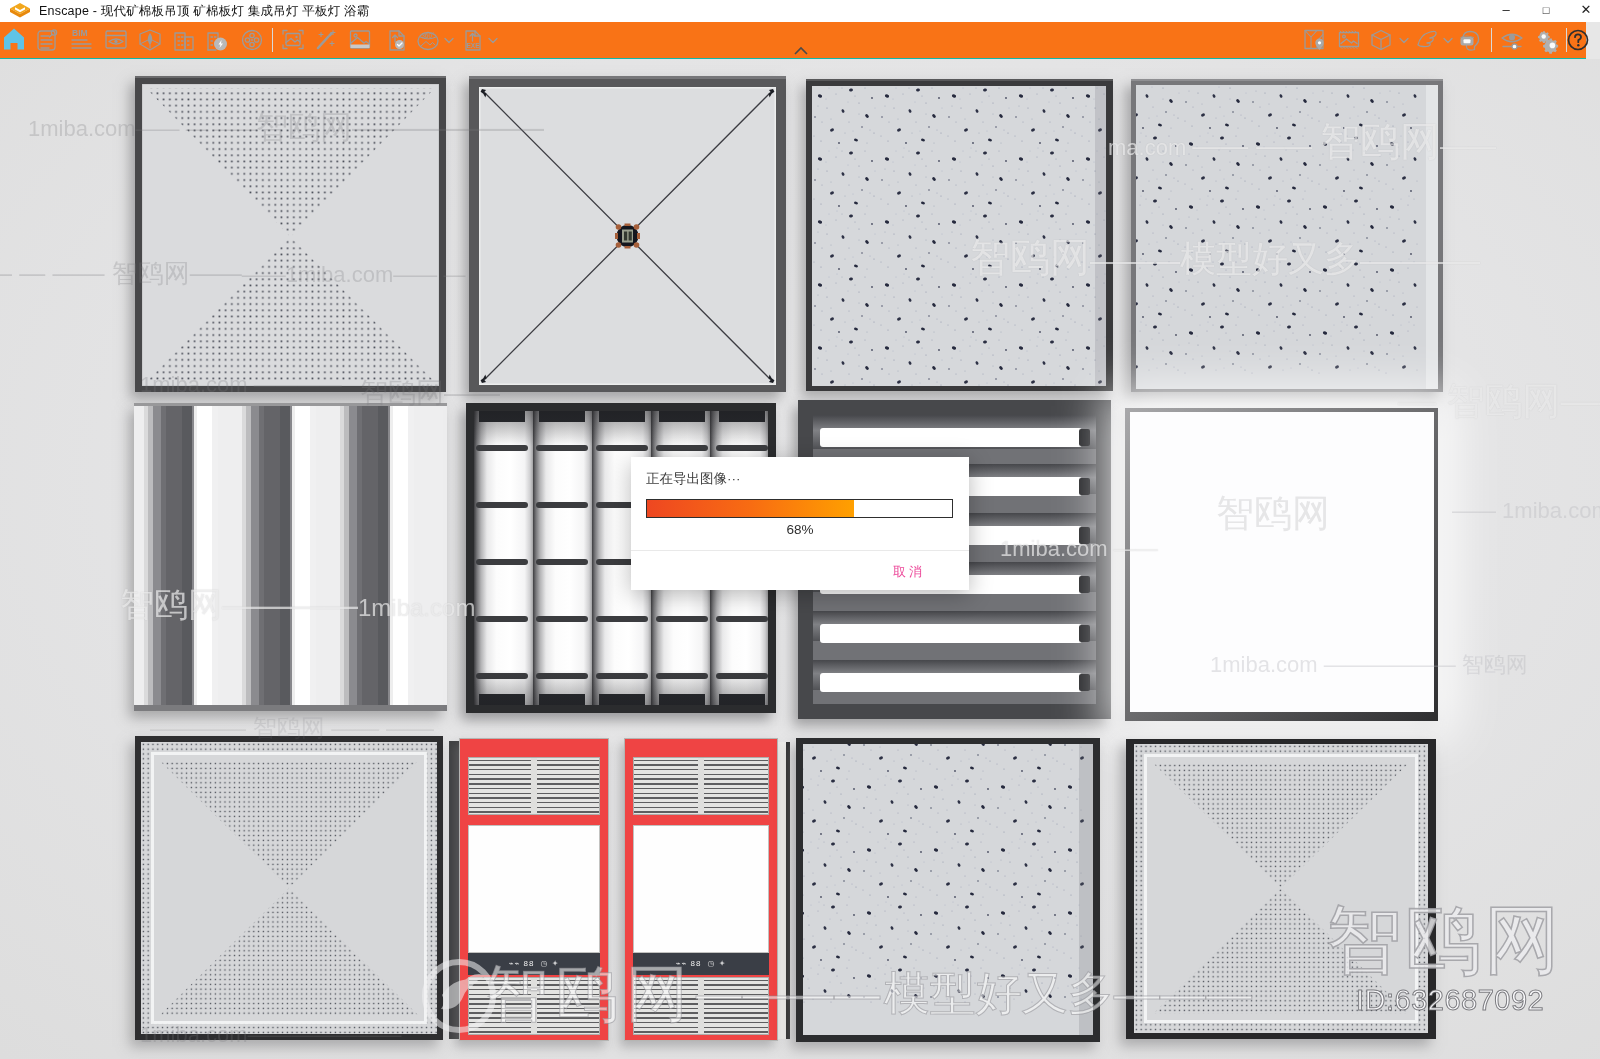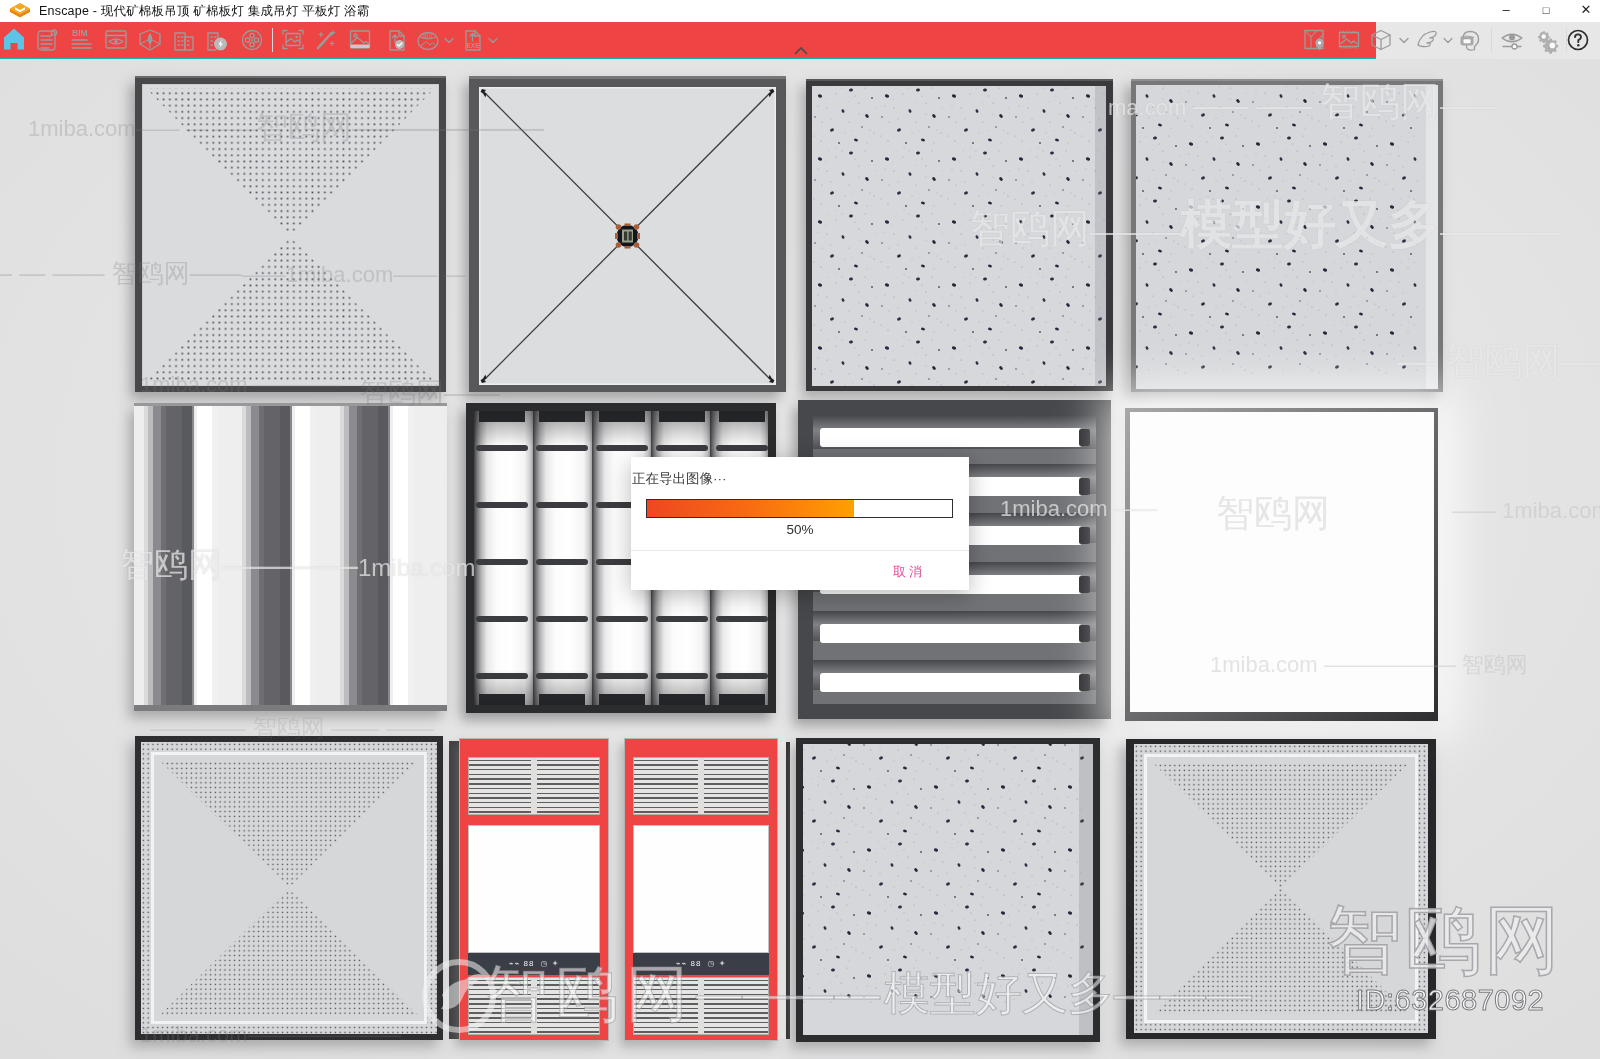--- a/index.html
+++ b/index.html
@@ -3,49 +3,49 @@
 <meta charset="utf-8">
 <style>
   html,body{margin:0;padding:0;}
   body{width:1600px;height:1059px;overflow:hidden;font-family:"Liberation Sans",sans-serif;background:#e7e7e7;position:relative;}
   .abs{position:absolute;}
   
   #titlebar{position:absolute;left:0;top:0;width:1600px;height:22px;background:#ffffff;}
   #titletext{position:absolute;left:39px;top:3px;font-size:12.5px;color:#111;letter-spacing:0.2px;}
   .winbtn{position:absolute;top:0;width:40px;height:22px;color:#222;text-align:center;font-size:13px;line-height:20px;}
   
-  #toolbar{position:absolute;left:0;top:22px;width:1376px;height:36px;background:#ef4444;border-bottom:2px solid #14b8a6;}
+  #toolbar{position:absolute;left:0;top:22px;width:1586px;height:36px;background:#f97316;border-bottom:2px solid #14b8a6;}
   .tbsep{position:absolute;top:28px;width:1px;height:24px;background:#d9d9d9;}
   
   #viewport{position:absolute;left:0;top:59px;width:1600px;height:1000px;overflow:hidden;
     background:radial-gradient(ellipse 1200px 800px at 52% 42%, #e9e9ea 0%, #e4e4e5 55%, #dddddd 100%);}
   .tile{position:absolute;box-sizing:border-box;}
   
   .bh{background:#ef4444;border:1px solid #b5b5b3;box-shadow:-4px 6px 10px rgba(120,120,122,0.45);}
   .bhgr{position:absolute;left:8px;right:8px;height:56px;border:1px solid #aeaeac;background:
     linear-gradient(90deg, transparent 0 48%, #dfdfdd 48% 52%, transparent 52%),
     repeating-linear-gradient(180deg,#e4e4e2 0 1.6px,#5e5e60 1.6px 3.1px,#e4e4e2 3.1px 4.7px);}
   .bhpanel{position:absolute;left:8px;right:8px;top:86px;height:126px;background:#fefefe;border:1px solid #c2c2c0;}
   .bhctrl{position:absolute;left:8px;right:8px;top:214px;height:22px;background:#3a3e46;color:#f0f0f0;
     font-size:8px;line-height:22px;text-align:center;letter-spacing:1px;}
   .bhdisp{margin-right:6px;}
   .bhico{opacity:0.8;}
   
   #dlg{position:absolute;left:631px;top:457px;width:338px;height:133px;background:#ffffff;
     box-shadow:0 5px 22px rgba(0,0,0,0.28);}
-  #dlgtitle{position:absolute;left:1px;top:13px;font-size:13.5px;color:#3c3c3c;}
+  #dlgtitle{position:absolute;left:15px;top:13px;font-size:13.5px;color:#3c3c3c;}
   #dlgbar{position:absolute;left:15px;top:42px;width:307px;height:19px;border:1px solid #2e2e2e;box-sizing:border-box;background:#fff;}
   #dlgfill{width:68%;height:100%;background:linear-gradient(90deg,#ee4721,#f86c12,#ffa000);}
   #dlgpct{position:absolute;left:0;top:65px;width:338px;text-align:center;font-size:13.5px;color:#2f2f2f;}
   #dlgsep{position:absolute;left:0;top:93px;width:338px;height:1px;background:#e9e9e9;}
   #dlgcancel{position:absolute;right:44px;top:106px;font-size:13px;color:#ec4899;letter-spacing:3px;}
   
   .wm{position:absolute;white-space:nowrap;font-family:"Liberation Sans",sans-serif;}
   .wmg{color:rgba(118,118,124,0.26);}
-  .wmw{color:rgba(255,255,255,0.60);text-shadow:0 0 1px rgba(125,125,130,0.35);}
+  .wmw{color:rgba(255,255,255,0.60);text-shadow:0 0 1px rgba(125,125,130,0.35);margin-top:40px;}
   .wmbig{color:rgba(255,255,255,0.55);-webkit-text-stroke:1px rgba(140,140,145,0.55);}
   .wmhuge{font-size:76px;color:rgba(235,235,238,0.82);
     -webkit-text-stroke:1.5px rgba(158,158,162,0.85);letter-spacing:3px;}
   .wmid{font-size:29px;color:rgba(250,250,252,0.95);-webkit-text-stroke:1px rgba(95,95,100,0.8);letter-spacing:0.5px;}
 </style>
 </head>
 <body>
 
 <div id="titlebar">
   <svg class="abs" style="left:10px;top:3px" width="20" height="17" viewBox="0 0 20 17">
@@ -508,21 +508,21 @@
     <path d="M19,19 H275 L147,144 Z" fill="url(#pd5)"></path>
     <path d="M19,270 H275 L147,144 Z" fill="url(#pd5)"></path>
   </svg>
 </div>
 </div>
 <div id="watermarks">
   <div class="wm wmg" style="left:-40px;top:256px;font-size:26px;">——&nbsp;—&nbsp;——&nbsp;智鸥网——<span style="font-size:22px">——1miba.com——&nbsp;—</span></div>
   <div class="wm wmg" style="left:28px;top:116px;font-size:22px;">1miba.com—­—&nbsp;—&nbsp;——</div>
   <div class="wm wmg" style="left:256px;top:106px;font-size:32px;">智鸥网——————</div>
   <div class="wm wmw" style="left:1108px;top:74px;"><span style="font-size:22px;">m­a.com&nbsp;</span><span style="font-size:28px;">——&nbsp;——&nbsp;</span><span style="font-size:40px;">智鸥网</span><span style="font-size:28px;">——</span></div>
-  <div class="wm wmw" style="left:970px;top:190px;"><span style="font-size:40px;">智鸥网</span><span style="font-size:30px;">—­——</span><span style="font-size:52px;font-weight:bold;">模型好又多</span><span style="font-size:30px;">————</span></div>
+  <div class="wm wmw" style="left:970px;top:190px;"><span style="font-size:40px;">智鸥网</span><span style="font-size:30px;">—­——</span><span style="font-size:36px;">模型好又多</span><span style="font-size:30px;">————</span></div>
   <div class="wm wmw" style="left:1398px;top:336px;font-size:38px;">—&nbsp;智鸥网————</div>
   <div class="wm wmg" style="left:140px;top:372px;font-size:22px;">1miba.com&nbsp;————&nbsp;</div>
   <div class="wm wmg" style="left:360px;top:374px;font-size:28px;text-align:center;">智鸥网——</div>
   <div class="wm wmw" style="left:120px;top:542px;font-size:34px;">智鸥网————<span style="font-size:24px">1miba.com</span></div>
   <div class="wm wmw" style="left:1000px;top:496px;font-size:22px;">1miba.com&nbsp;——&nbsp;</div>
   <div class="wm" style="left:1216px;top:488px;font-size:38px;color:rgba(185,185,190,0.35);">智鸥网</div>
   <div class="wm" style="left:1452px;top:498px;font-size:22px;color:rgba(185,185,190,0.4);">——&nbsp;1miba.com</div>
   <div class="wm" style="left:1210px;top:650px;font-size:22px;color:rgba(175,175,180,0.32);">1miba.com&nbsp;——————&nbsp;智鸥网</div>
   <div class="wm wmg" style="left:140px;top:1022px;font-size:22px;">1miba.com———————</div>
   <div class="wm" style="left:150px;top:712px;font-size:24px;color:rgba(118,118,124,0.16);">————&nbsp;智鸥网&nbsp;——&nbsp;——</div>
@@ -533,16 +533,16 @@
     <path d="M42 26 Q54 13 67 19 Q56 22 51 31Z" fill="#eceded"></path>
   </svg>
   <div class="wm wmhuge" style="left:1326px;top:890px;">智鸥网</div>
   <div class="wm wmid" style="left:1356px;top:984px;">ID:632687092</div>
 </div>
 <div id="dlg">
   <div id="dlgtitle">正在导出图像···</div>
   <div id="dlgbar">
       <div id="dlgfill"></div>
     </div>
-  <div id="dlgpct">50%</div>
+  <div id="dlgpct">68%</div>
   <div id="dlgsep"></div>
   <div id="dlgcancel">取消</div>
 </div>
 
 </body></html>

